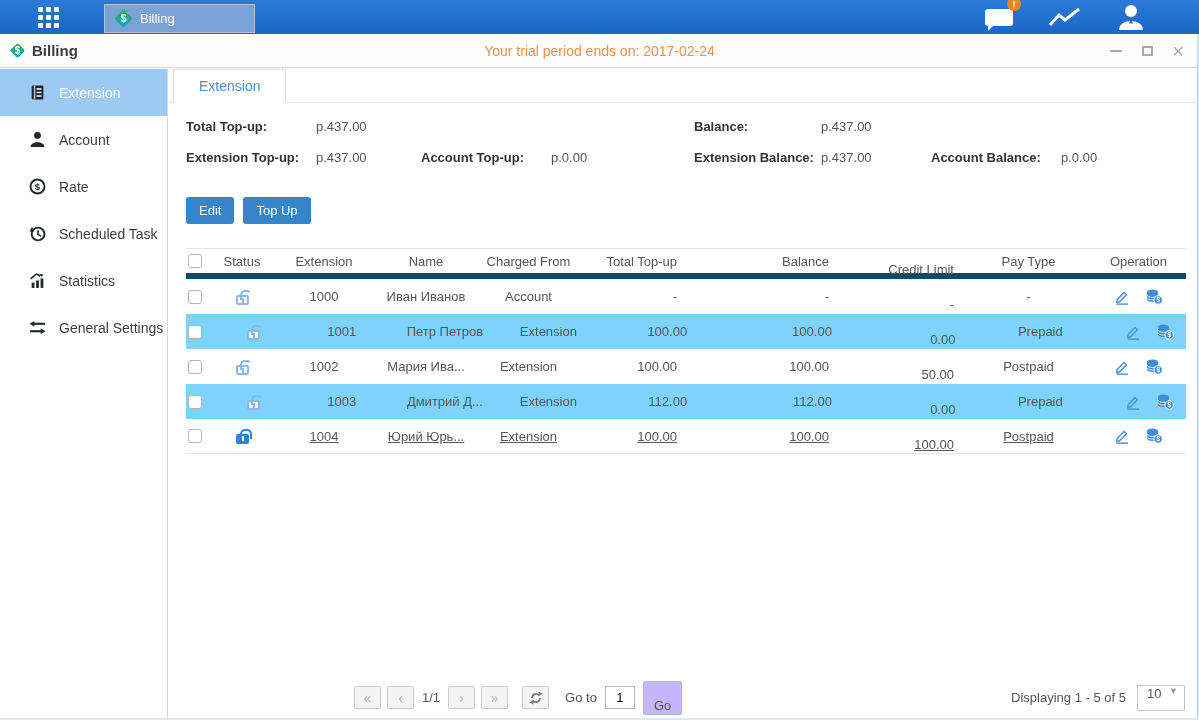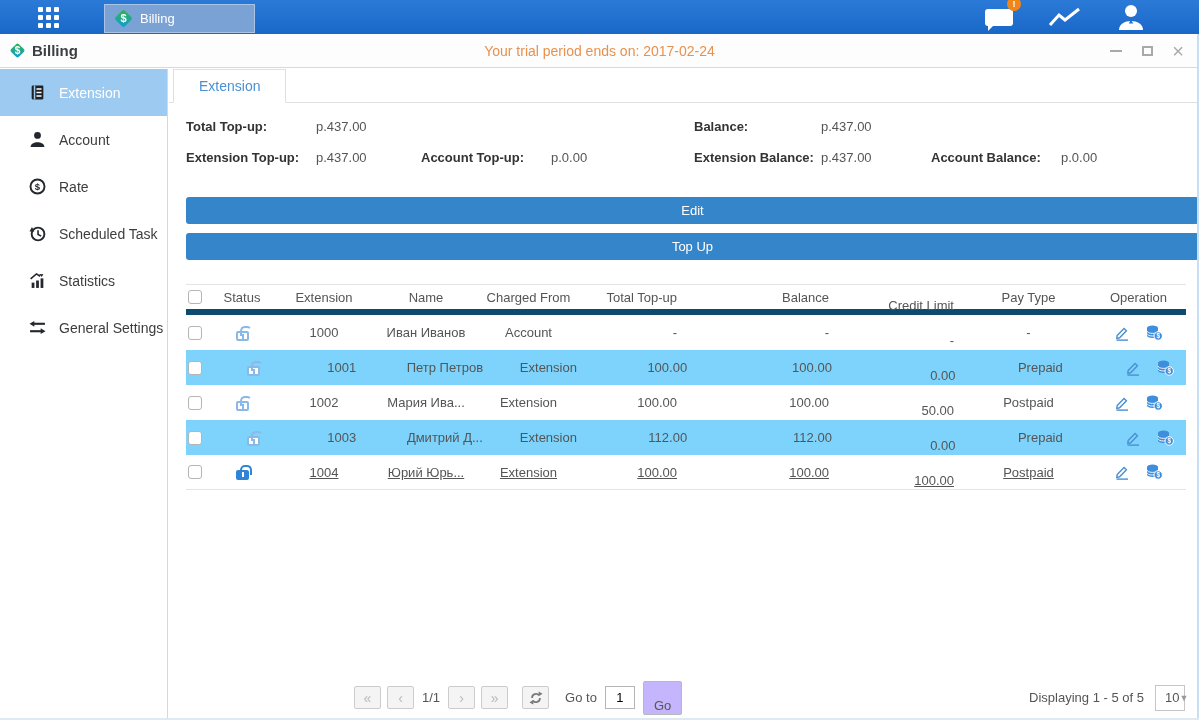--- a/index.html
+++ b/index.html
@@ -55,21 +55,21 @@
 
   .summary { position:relative; height:64px; margin-top:12px; font-size:13px; }
   .summary .lab { position:absolute; font-weight:bold; color:#333; }
   .summary .val { position:absolute; color:#555; }
   .r1 { top:4px; } .r2 { top:35px; }
   .cl1 { left:17px; } .cv1 { left:147px; }
   .cl2 { left:252px; } .cv2 { left:382px; }
   .cl3 { left:525px; } .cv3 { left:652px; }
   .cl4 { left:762px; } .cv4 { left:892px; }
 
-  .actions { margin:18px 0 0 17px; display:flex; gap:9px;flex-direction:column; }
+  .actions { margin:18px 0 0 17px; display:flex; gap:9px; }
   .btn { background:#3585cb; color:#fff; border:none; font-size:13px; height:27px; padding:0 13px;
     border-radius:3px; cursor:pointer; font-family:inherit; }
 
   .table { margin:24px 0 0 17px; width:1000px; font-size:13px; color:#555; }
   .thead { display:flex; align-items:center; height:31px; border-top:1px solid #e4e4e4; border-bottom:6px solid #0c4a6e; }
   .trow { display:flex; align-items:center; height:35px; }
   .trow.alt { background:#7dd3fc;gap:25px; }
   .trow.last { border-bottom:1px solid #e4e4e4;text-decoration:underline; }
   .c-cb { width:26px; display:flex; align-items:center; }
   .c-status { width:60px; text-align:center; display:flex; justify-content:center; }
@@ -102,22 +102,22 @@
   
   .footer { position:absolute; left:185px; right:14px; bottom:9px; height:27px; display:flex; align-items:center; font-size:13px; color:#555; }
   .pg-btn { width:27px; height:23px; background:#f4f4f4; border:1px solid #ccc; border-radius:2px;
     color:#b8b8b8; font-size:14px; display:flex; align-items:center; justify-content:center; cursor:pointer; margin-right:6px; }
   .pg-ind { margin:0 8px 0 2px; color:#555; }
   .goto-label { margin:0 8px 0 10px; }
   .goto-input { width:30px; height:23px; border:1px solid #b5b5b5; text-align:center; font-size:13px; font-family:inherit; }
   .go-btn { height:24px; padding:16px 10px; margin-left:8px; background:#c4b5fd; border:1px solid #b9b9b9;
     border-radius:2px; font-size:13px; color:#555; cursor:pointer; font-family:inherit; }
   .displaying { margin-left:auto; margin-right:11px; }
-  .pagesize { width:30px; height:26px; border:1px solid #c5c5c5; background:#fff; display:flex;
-    align-items:center; cursor:pointer; }
+  .pagesize { width:48px; height:26px; border:1px solid #c5c5c5; background:#fff; display:flex;
+    cursor:pointer; }
   .pagesize .v { padding-left:9px; }
   .pagesize .car { margin-left:auto; padding-right:6px; color:#9a9a9a; font-size:9px; }
 
   
   .edge-right { position:absolute; top:34px; bottom:0; right:0; width:2px; background:#c8def2; }
   .edge-bottom { position:absolute; left:0; right:0; bottom:0; height:2px; background:#dfe9f4; }
 </style>
 </head>
 <body>
 

